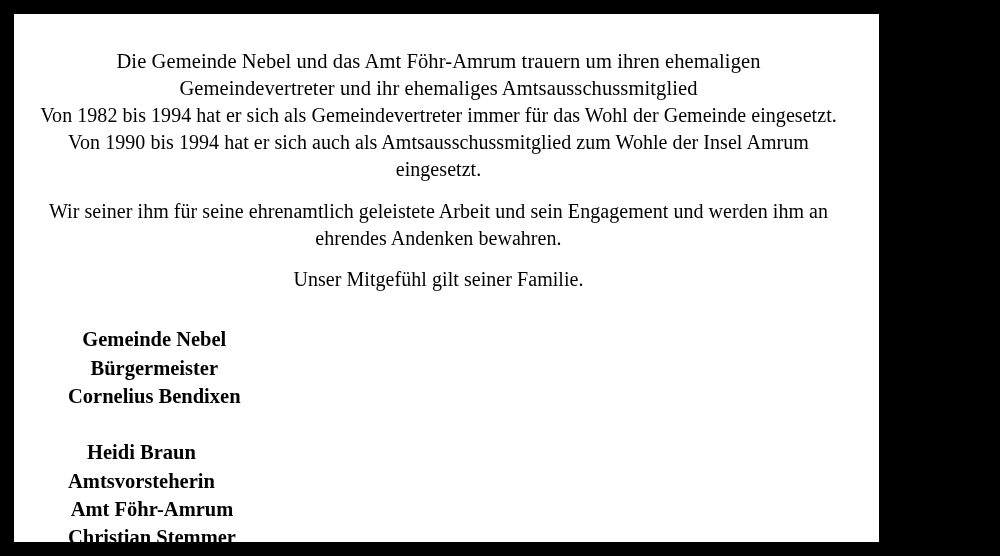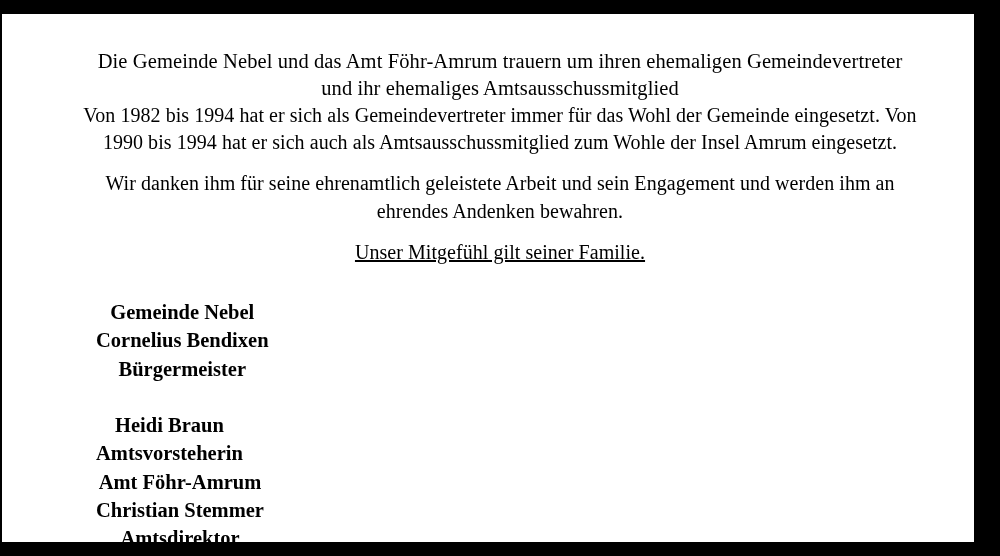--- a/index.html
+++ b/index.html
@@ -8,27 +8,27 @@
   }
   body {
     width: 1000px;
     height: 556px;
     background: #000000;
     font-family: "Liberation Serif", serif;
     overflow: hidden;
   }
   .notice {
     position: absolute;
-    left: 2px;
+    left: 14px;
     top: 14px;
-    width: 972px;
+    width: 865px;
     height: 528px;
     background: #ffffff;
     box-sizing: border-box;
-    padding: 34px 40px 20px 64px;
+    padding: 34px 40px 20px 24px;
     text-align: center;
     color: #000000;
   }
   .intro {
     font-size: 20.5px;
     line-height: 1.32;
     margin: 0 auto;
     max-width: 830px;
     letter-spacing: 0.1px;
   }
@@ -42,21 +42,20 @@
   }
   .body-para {
     font-size: 20px;
     line-height: 1.36;
     margin: 0 auto 14px auto;
     max-width: 840px;
     letter-spacing: 0.05px;
   }
   .body-para:last-of-type {
     margin-bottom: 16px;
-    text-decoration: underline;
   }
   .signatories {
     display: flex;
     justify-content: space-between;
     align-items: flex-start;
     margin-top: 32px;
     padding: 0 30px;
     flex-direction: column;
   }
   .sig-col {
@@ -75,29 +74,29 @@
 </style>
 </head>
 <body>
 
 <div class="notice">
 
   <p class="intro">Die Gemeinde Nebel und das Amt Föhr-Amrum trauern um ihren ehemaligen Gemeindevertreter und ihr ehemaliges Amtsausschussmitglied</p>
 
 
   <p class="body-para">Von 1982 bis 1994 hat er sich als Gemeindevertreter immer für das Wohl der Gemeinde eingesetzt. Von 1990 bis 1994 hat er sich auch als Amtsausschussmitglied zum Wohle der Insel Amrum eingesetzt.</p>
-  <p class="body-para">Wir danken ihm für seine ehrenamtlich geleistete Arbeit und sein Engagement und werden ihm an ehrendes Andenken bewahren.</p>
+  <p class="body-para">Wir seiner ihm für seine ehrenamtlich geleistete Arbeit und sein Engagement und werden ihm an ehrendes Andenken bewahren.</p>
   <p class="body-para">Unser Mitgefühl gilt seiner Familie.</p>
 
   <div class="signatories">
 
     <div class="sig-col">
       <div class="sig-line">Gemeinde Nebel</div>
+      <div class="sig-line">Bürgermeister</div>
       <div class="sig-line">Cornelius Bendixen</div>
-      <div class="sig-line">Bürgermeister</div>
     </div>
 
     <div class="sig-col">
       <div class="sig-spacer"></div>
       <div class="sig-line">Heidi Braun</div>
       <div class="sig-line">Amtsvorsteherin</div>
     </div>
 
     <div class="sig-col">
       <div class="sig-line">Amt Föhr-Amrum</div>

